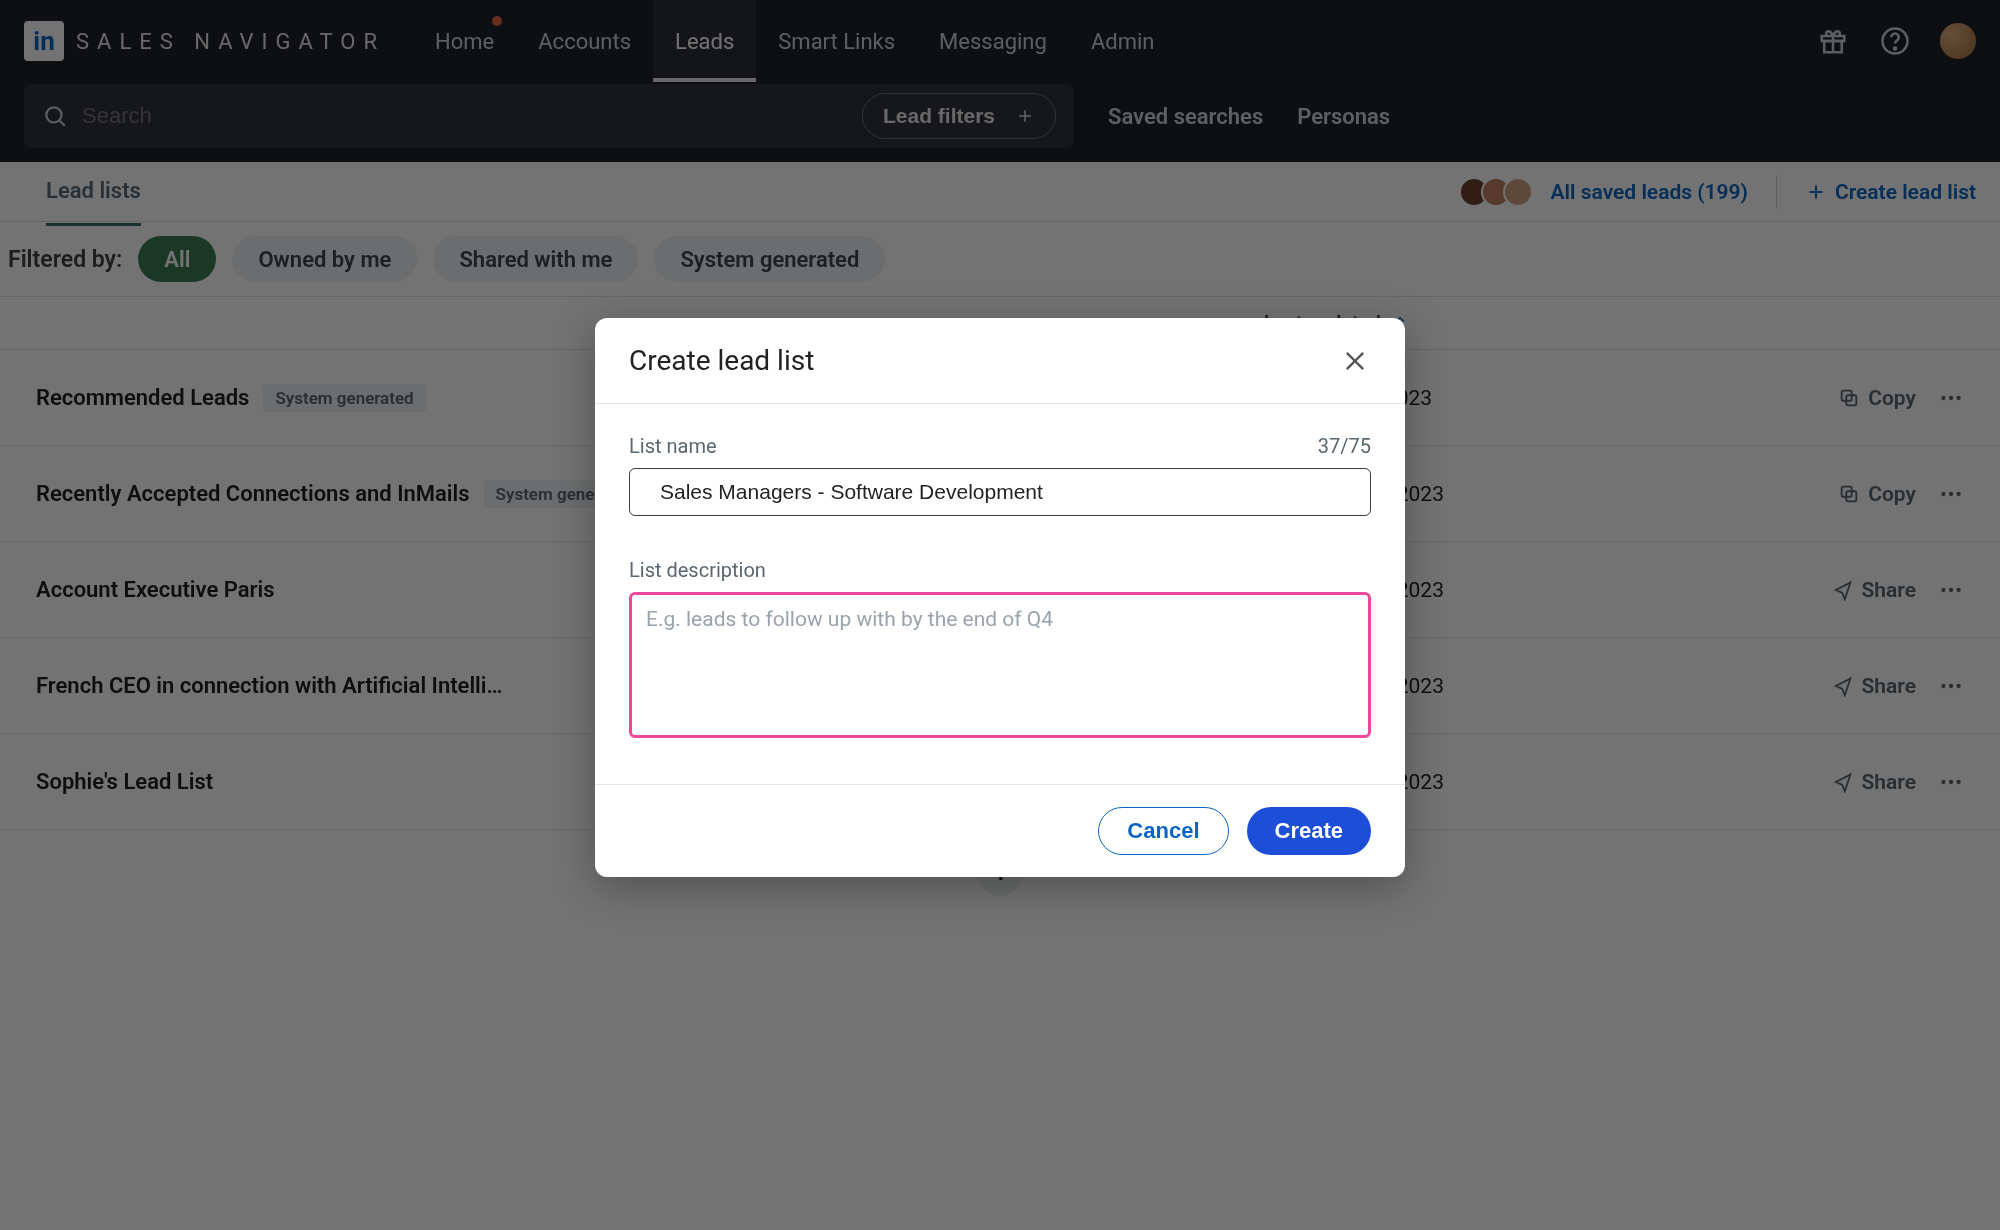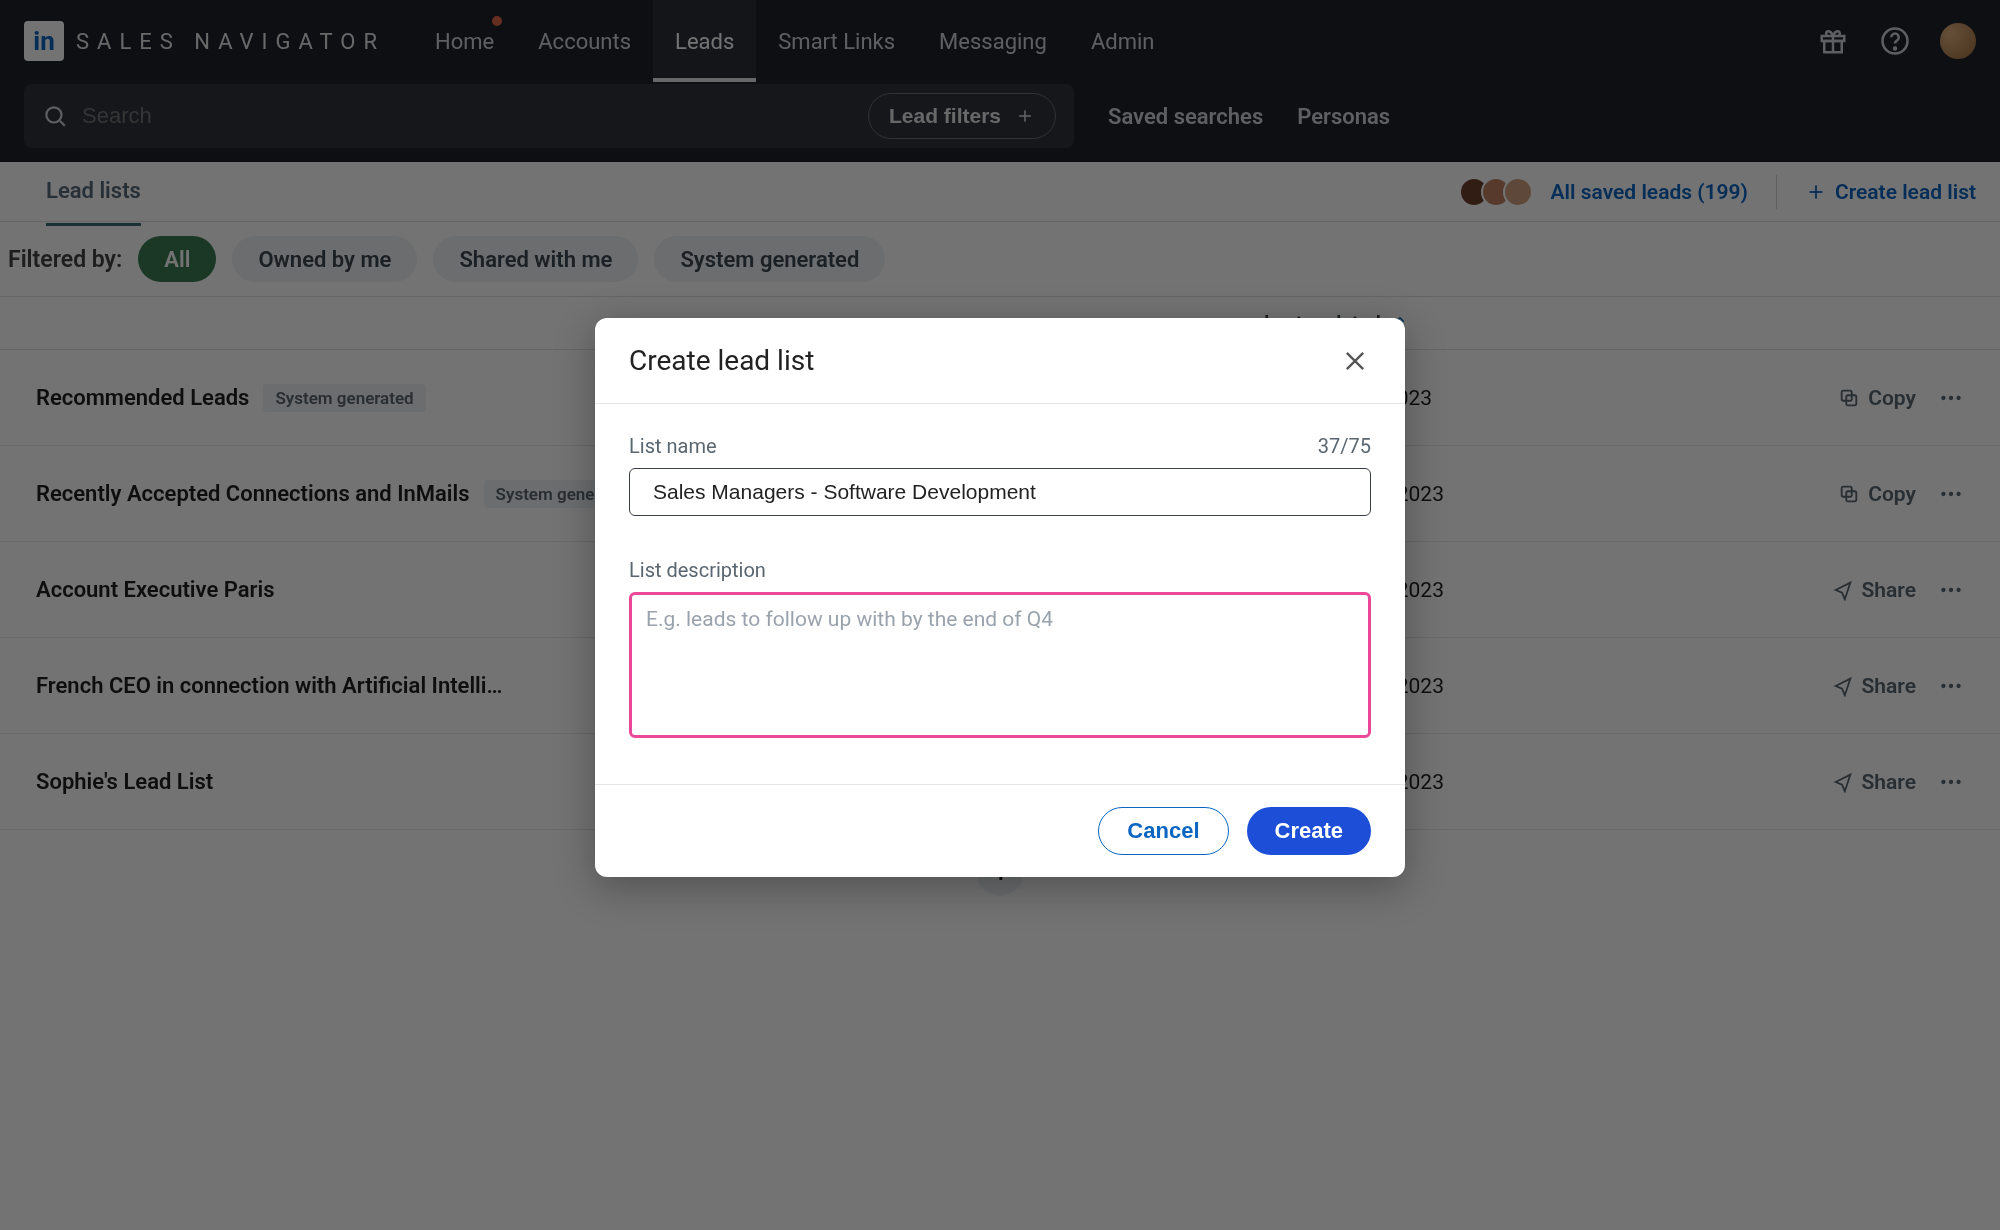--- a/index.html
+++ b/index.html
@@ -18,21 +18,21 @@
   .nav-item .dot { width: 10px; height: 10px; background: #e16745; border-radius: 50%; position: absolute; top: 16px; right: 14px; }
   .topnav-right { margin-left: auto; display: flex; align-items: center; gap: 28px; }
   .topnav-icon { width: 34px; height: 34px; display: flex; align-items: center; justify-content: center; color: #cfd3d8; cursor: pointer; }
   .avatar { width: 36px; height: 36px; border-radius: 50%; background: radial-gradient(circle at 30% 30%, #e0b080, #a07040); }
 
   
   .searchrow { display: flex; align-items: center; height: 80px; background: #1f2329; padding: 0 24px 12px 24px; gap: 12px; }
   .searchbox { flex: 0 0 1050px; height: 64px; background: #2f343b; border-radius: 8px; display: flex; align-items: center; padding: 0 18px; gap: 14px; }
   .searchbox svg { color: #cfd3d8; }
   .search-input { flex: 1; background: transparent; border: none; outline: none; color: #cfd3d8; font-size: 22px; }
-  .pill { height: 46px; padding: 0 20px; border: 1px solid #6b7078; border-radius: 999px; display: inline-flex; align-items: center; gap: 14px; color: #e6e6e6; font-size: 21px; font-weight: 600; cursor: pointer; background: transparent; }
+  .pill { height: 46px; padding: 0 20px; border: 1px solid #6b7078; border-radius: 999px; display: inline-flex; align-items: center; gap: 20px; color: #e6e6e6; font-size: 21px; font-weight: 600; cursor: pointer; background: transparent; }
   .pill svg { width: 20px; height: 20px; }
   .link-muted { color: #cfd3d8; font-size: 22px; font-weight: 600; cursor: pointer; margin-left: 22px; }
 
   
   .subheader { height: 60px; border-bottom: 1px solid #e0e0e0; display: flex; align-items: center; padding: 0 24px 0 46px; background: #fff; }
   .subtab { font-size: 22px; font-weight: 600; color: #5a6b7b; padding-bottom: 20px; border-bottom: 3px solid #3a6a6f; margin-top: 20px; }
   .subheader-right { margin-left: auto; display: flex; align-items: center; gap: 18px; }
   .avatars-stack { display: flex; }
   .avatars-stack .mini { width: 30px; height: 30px; border-radius: 50%; border: 2px solid #fff; margin-left: -8px; }
   .avatars-stack .mini:nth-child(1){ background:#704030; margin-left:0;}
@@ -73,21 +73,21 @@
 
   
   .modal { position: absolute; width: 810px; left: 50%; top: 318px; transform: translateX(-50%); background: #fff; border-radius: 12px; z-index: 60; box-shadow: 0 10px 40px rgba(0,0,0,0.3); overflow: hidden; }
   .modal-header { display: flex; align-items: center; justify-content: space-between; padding: 26px 34px; border-bottom: 1px solid #e4e7ea; }
   .modal-title { font-size: 28px; font-weight: 400; color: #222; }
   .modal-close { cursor: pointer; color: #555; width: 32px; height: 32px; display: flex; align-items: center; justify-content: center; }
   .modal-body { padding: 30px 34px 36px 34px; }
   .form-row-label { display: flex; justify-content: space-between; align-items: baseline; margin-bottom: 10px; }
   .form-label { font-size: 20px; color: #5a6670; }
   .form-count { font-size: 20px; color: #5a6670; }
-  .text-input { width: 100%; height: 48px; border: 1px solid #3a3f47; border-radius: 6px; padding: 0 23px; font-size: 21px; color: #222; outline: none; }
+  .text-input { width: 100%; height: 48px; border: 1px solid #3a3f47; border-radius: 6px; padding: 0 30px; font-size: 21px; color: #222; outline: none; }
   .text-area { width: 100%; height: 146px; border: 3px solid #ec4899; border-radius: 6px; padding: 12px 14px; font-size: 21px; color: #222; outline: none; resize: none; font-family: inherit; }
   .text-area::placeholder { color: #9aa3ad; }
   .modal-body .spacer { height: 42px; }
   .modal-footer { border-top: 1px solid #e4e7ea; padding: 22px 34px; display: flex; justify-content: flex-end; gap: 18px; margin-top: 6px; }
   .btn { height: 48px; padding: 0 28px; border-radius: 999px; font-size: 22px; font-weight: 600; cursor: pointer; display: inline-flex; align-items: center; }
   .btn-outline { border: 1px solid #0a66c2; color: #0a66c2; background: #fff; }
   .btn-primary { border: none; background: #1d4ed8; color: #fff; }
 
   svg { flex-shrink: 0; }
 </style>

